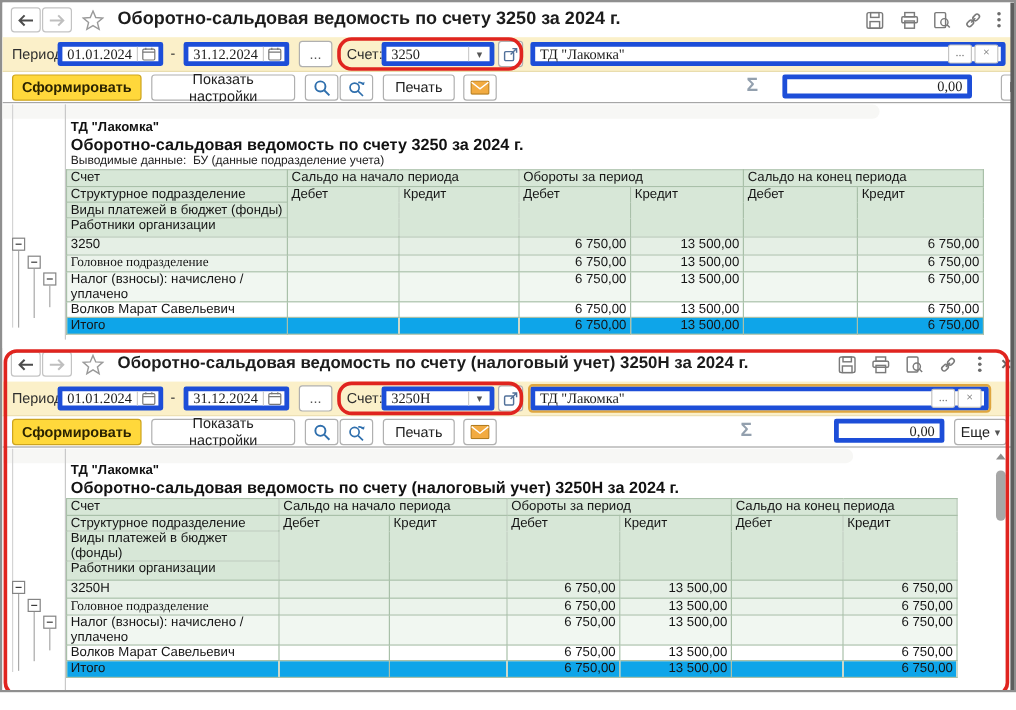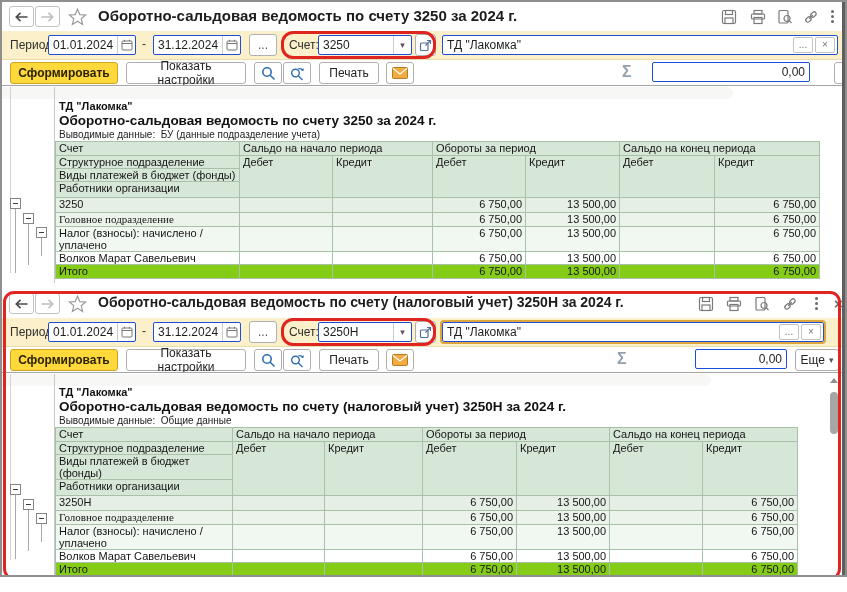--- a/index.html
+++ b/index.html
@@ -21,21 +21,21 @@
   .star{position:absolute;left:66px;top:5px;width:19px;height:19px;display:flex;align-items:center;justify-content:center;}
   .wtitle{position:absolute;left:96px;top:5px;font-weight:bold;font-size:15px;color:#1c1c1c;white-space:nowrap;}
   #w2 .wtitle{font-size:14px;}
   .tbico{position:absolute;top:6px;width:17px;height:17px;display:flex;align-items:center;justify-content:center;color:#7a7a7a;cursor:pointer;}
   .kebabdot{width:3px;height:3px;border-radius:50%;background:#6b6b6b;box-shadow:0 -5px 0 #6b6b6b,0 5px 0 #6b6b6b;}
   .closex{font-size:15px;color:#666;font-weight:bold;line-height:15px;}
 
   
   .filterbar{position:relative;height:28px;background:#fbf0c9;border-bottom:1px solid #e9ddae;}
   .flabel{position:absolute;top:7px;font-size:12px;color:#2e2e2e;white-space:nowrap;}
-  .field{position:absolute;top:4px;height:20px;box-sizing:border-box;background:#fff;border:1px solid #1d4ed8;border-radius:2px;display:flex;align-items:center;}
+  .field{position:absolute;top:4px;height:20px;box-sizing:border-box;background:#fff;border:4px solid #1d4ed8;border-radius:2px;display:flex;align-items:center;font-family:Liberation Serif, serif;}
   .fval{flex:1;padding:0 4px;font-size:12px;color:#1d1d1d;white-space:nowrap;overflow:hidden;}
   .fval.num{text-align:right;}
   .fbtn{width:17px;align-self:stretch;display:flex;align-items:center;justify-content:center;border-left:1px solid #cdcdcd;color:#666;}
   .inbtn{width:20px;height:16px;box-sizing:border-box;border:1px solid #c4c4c4;border-radius:2px;background:#fff;margin-right:2px;display:flex;align-items:center;justify-content:center;color:#777;font-size:10px;line-height:10px;}
   .caret{font-size:9px;color:#555;}
   .btn{box-sizing:border-box;height:22px;border:1px solid #b0b0b0;border-radius:3px;background:#fff;font-family:inherit;font-size:12px;color:#222;display:flex;align-items:center;justify-content:center;padding:0 8px;}
   .filterbar .btn{position:absolute;top:3px;}
   .redoval{position:absolute;left:279px;top:0;width:155px;height:28px;border:3px solid #e0241f;border-radius:12px;box-sizing:border-box;pointer-events:none;z-index:40;}
   .focused{outline:2px solid #dfa63f;}
 
@@ -66,21 +66,21 @@
   .rtable .hd td{background:#d7e7d7;}
   .hr1 td{height:13px;}
   .hr2 td{height:12px;}
   .hr3 td{height:12px;}
   .hr4 td{height:15px;}
   .num{text-align:right;white-space:nowrap;}
   .r0 td{background:#e5efe5;height:14px;}
   .r1 td{background:#ebf3eb;height:13px;}
   .r2 td{background:#f1f7f1;}
   .r3 td{background:#ffffff;height:12px;}
-  .rt td{background:#84cc16;height:13px;}
+  .rt td{background:#0ea5e9;height:13px;}
   .i0{padding-left:12px;}
   .i1{padding-left:28px;font-family:Liberation Serif, serif;}
   .i2{padding-left:42px;}
   .i3{padding-left:56px;}
 
   
   .vscroll{position:absolute;right:5px;top:3px;bottom:8px;width:12px;}
   .sarrow{position:absolute;top:2px;left:2px;width:0;height:0;border-left:4px solid transparent;border-right:4px solid transparent;border-bottom:5px solid #8f8f8f;}
   .sthumb{position:absolute;top:16px;left:2px;width:8px;height:42px;background:#a6a6a6;border-radius:4px;cursor:pointer;}
 
@@ -457,24 +457,20 @@
       <div class="tnode" style="left:8px;top:111px"></div>
       <div class="tline" style="left:13px;top:122px;height:64px"></div>
       <div class="tnode" style="left:21px;top:126px"></div>
       <div class="tline" style="left:26px;top:137px;height:41px"></div>
       <div class="tnode" style="left:34px;top:140px"></div>
       <div class="tline" style="left:39px;top:151px;height:18px"></div>
 
       <div class="rbody" style="top:13px">
         <div class="rorg">ТД "Лакомка"</div>
         <div class="rtitle">Оборотно-сальдовая ведомость по счету (налоговый учет) 3250Н  за 2024 г.</div>
-        <div class="rdata">
-          <span>Выводимые данные:</span>&nbsp;
-          <span>Общие данные</span>
-        </div>
         <table class="rtable" style="width:742px">
           <colgroup>
               <col style="width:177px">
               <col style="width:92px">
               <col style="width:98px">
               <col style="width:94px">
               <col style="width:93px">
               <col style="width:93px">
               <col style="width:95px">
             </colgroup>

